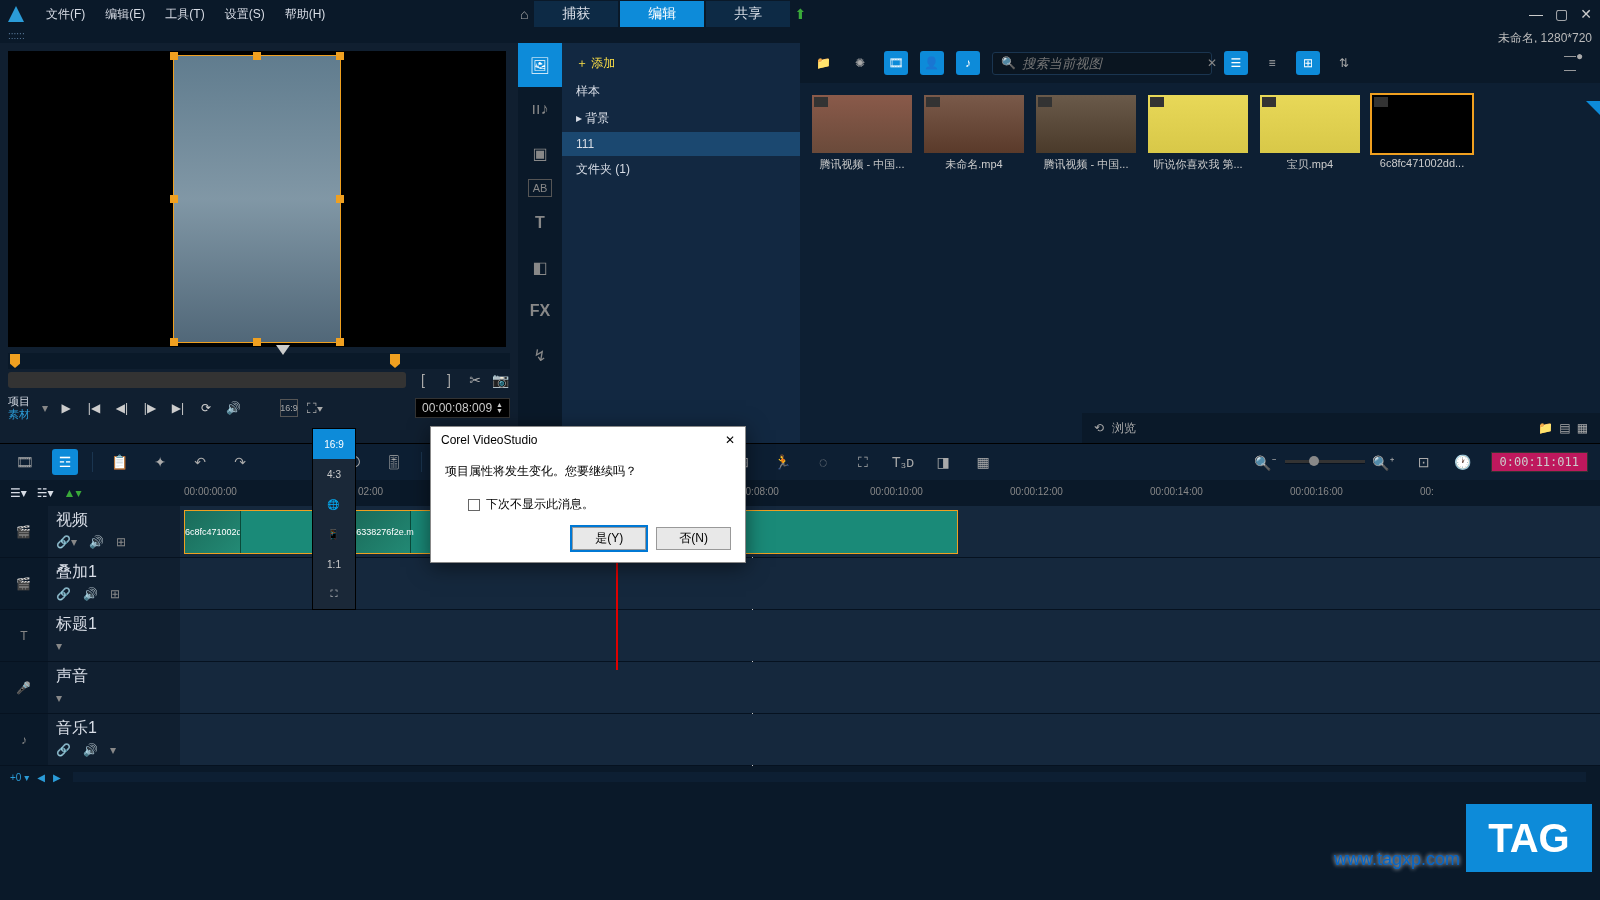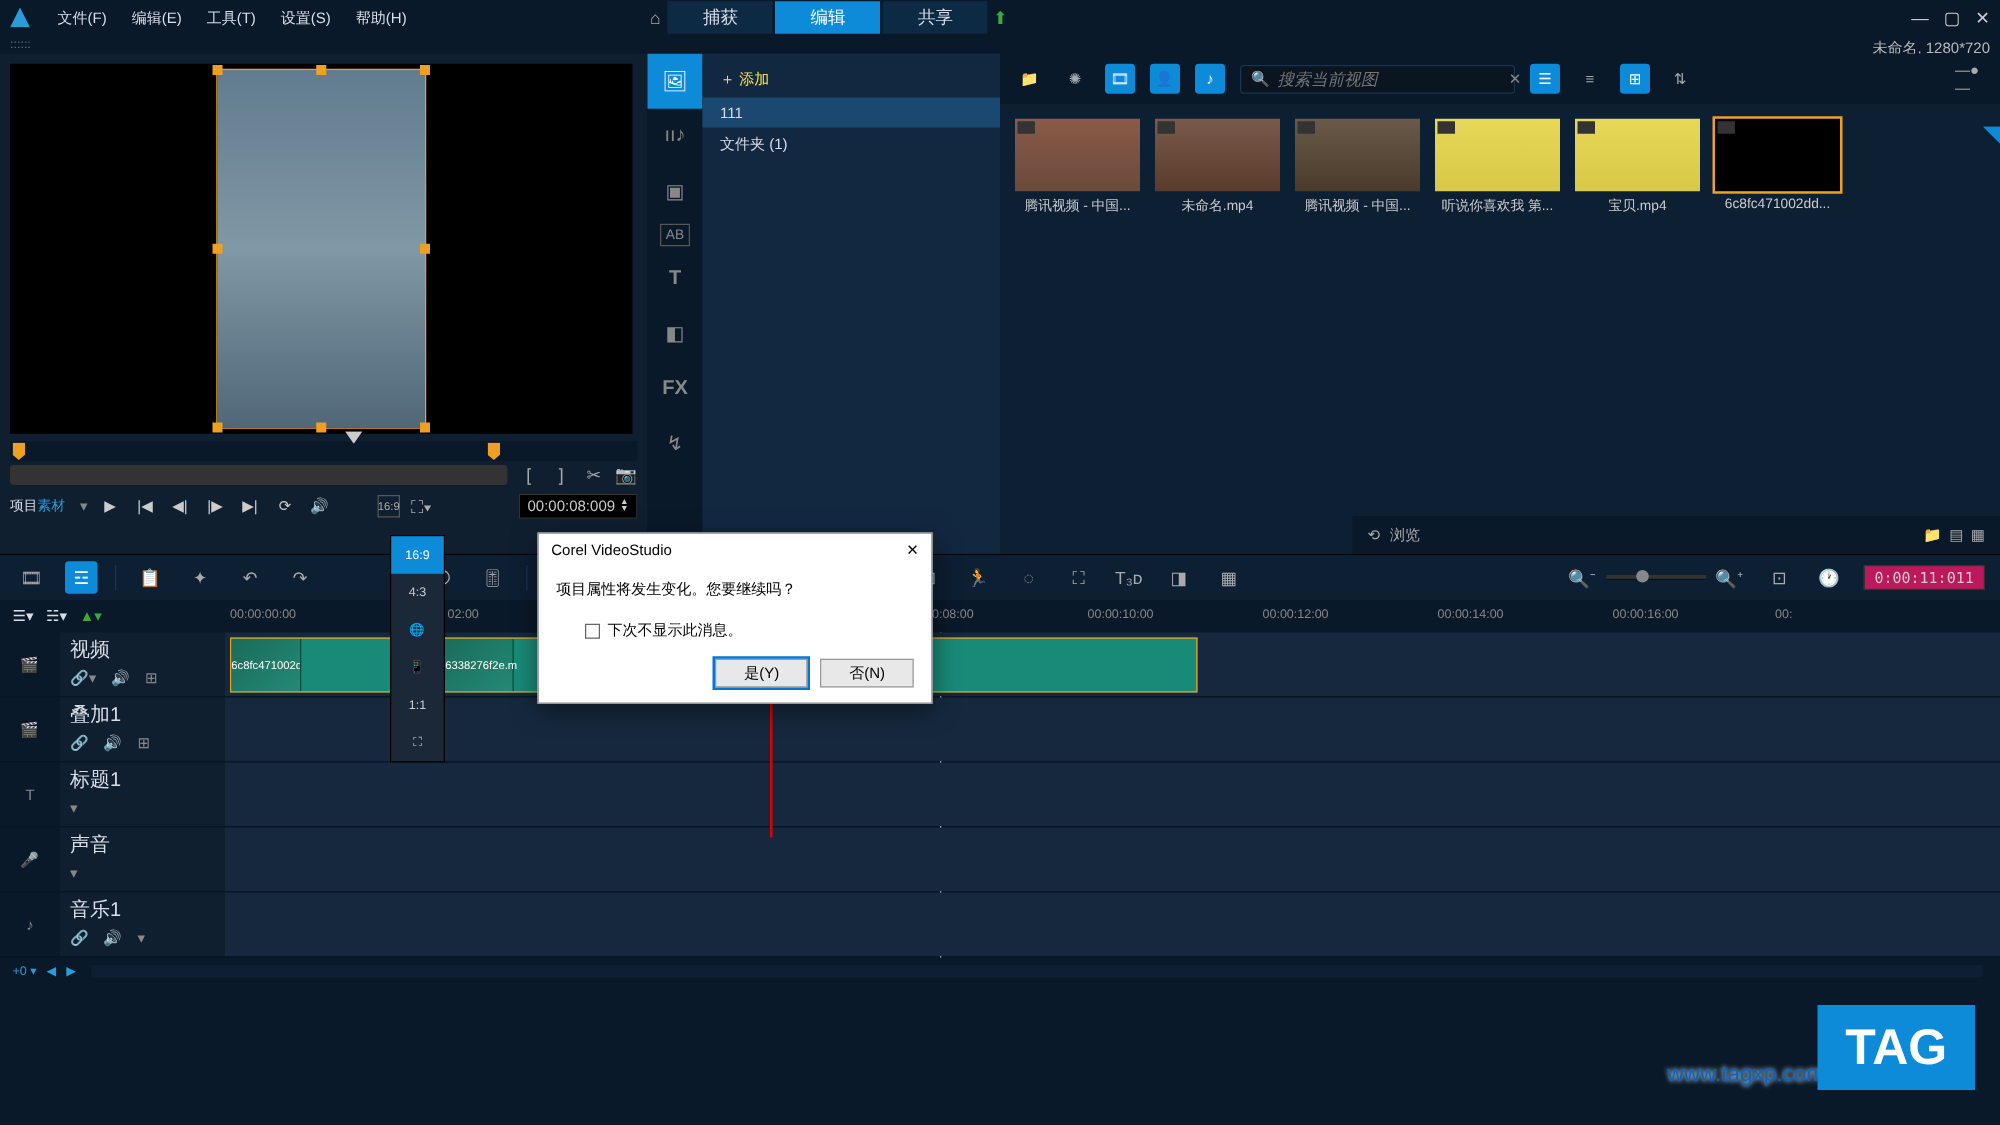--- a/index.html
+++ b/index.html
@@ -26,21 +26,21 @@
 .sel-box .img-sim { width: 100%; height: 100%; background: linear-gradient(180deg, #6b8a9e 0%, #8fa8b8 50%, #5a7386 100%); opacity: 0.9; }
 .trim-bar { height: 16px; background: #0a1929; position: relative; margin-bottom: 2px; }
 .trim-bar::before, .trim-bar::after { content: ''; position: absolute; width: 10px; height: 14px; background: #f0a020; top: 1px; }
 .trim-bar::before { left: 2px; clip-path: polygon(0 0, 100% 0, 100% 70%, 50% 100%, 0 70%); }
 .trim-bar::after { right: 110px; clip-path: polygon(0 0, 100% 0, 100% 70%, 50% 100%, 0 70%); }
 .playhead { position: absolute; left: 268px; top: -8px; width: 14px; height: 10px; background: #ccc; clip-path: polygon(0 0, 100% 0, 50% 100%); }
 .scrub-row { display: flex; gap: 8px; align-items: center; margin-bottom: 6px; }
 .scrub-row .scrub { flex: 1; height: 16px; background: #333; border-radius: 3px; }
 .icon-btn { width: 18px; height: 18px; color: #aaa; cursor: pointer; display: inline-flex; align-items: center; justify-content: center; font-size: 14px; }
 .transport { display: flex; align-items: center; gap: 8px; }
-.transport .labels { display: flex; flex-direction: row; font-size: 11px; line-height: 13px; margin-right: 4px; }
+.transport .labels { display: flex; flex-direction: column; font-size: 11px; line-height: 13px; margin-right: 4px; }
 .transport .labels .active { color: #2b9cd8; }
 .transport .ctrl { width: 20px; height: 20px; color: #ccc; cursor: pointer; display: flex; align-items: center; justify-content: center; }
 .transport .tc { margin-left: auto; background: #000; border: 1px solid #333; padding: 2px 6px; font-family: monospace; font-size: 12px; color: #ccc; display: flex; align-items: center; gap: 4px; }
 .transport .tc .arrows { display: flex; flex-direction: column; font-size: 7px; line-height: 6px; }
 .lib-panel { flex: 1; background: #0d1f33; display: flex; }
 .lib-side { width: 44px; background: #0a1929; display: flex; flex-direction: column; }
 .lib-side .side-btn { height: 44px; display: flex; align-items: center; justify-content: center; color: #888; cursor: pointer; font-size: 16px; }
 .lib-side .side-btn.active { background: #0d8bd9; color: #fff; }
 .lib-tree { width: 238px; background: #122841; padding: 6px 0; }
 .lib-tree .add { padding: 6px 14px; color: #fde047; cursor: pointer; }
@@ -96,21 +96,21 @@
 .dialog .dlg-body { padding: 10px 14px; font-size: 12px; }
 .dialog .dlg-check { padding: 6px 14px 14px; font-size: 12px; display: flex; align-items: center; gap: 6px; margin-left: 23px; }
 .dialog .dlg-check .cb { width: 12px; height: 12px; border: 1px solid #666; }
 .dialog .dlg-buttons { display: flex; justify-content: flex-end; gap: 10px; padding: 0 14px 12px; }
 .dialog .dlg-buttons button { padding: 2px 22px; font-size: 12px; cursor: pointer; background: #e8e8e8; border: 1px solid #999; }
 .dialog .dlg-buttons button.primary { outline: 2px solid #0078d4; }
 .arrow { position: absolute; left: 616px; top: 540px; width: 2px; height: 130px; background: #e00000; z-index: 90; }
 .arrow::before { content: ''; position: absolute; top: -12px; left: -6px; border: 7px solid transparent; border-bottom: 14px solid #e00000; }
 .watermark { position: absolute; right: 140px; bottom: 30px; font-size: 30px; font-weight: bold; color: #e00000; text-shadow: 0 0 4px #fff; z-index: 200; }
 .watermark .url { font-size: 18px; color: #0066cc; font-weight: normal; }
-.tag-badge { position: absolute; right: 20px; bottom: 28px; width: 126px; height: 68px; background: #0d8bd9; color: #fff; font-size: 40px; font-weight: bold; display: flex; align-items: center; justify-content: center; z-index: 200; }
+.tag-badge { position: absolute; right: 8px; bottom: 28px; width: 126px; height: 68px; background: #0d8bd9; color: #fff; font-size: 40px; font-weight: bold; display: flex; align-items: center; justify-content: center; z-index: 200; }
 .mini-corner { position: absolute; left: 786px; top: 58px; width: 14px; height: 14px; background: #0d8bd9; clip-path: polygon(0 0, 100% 0, 100% 100%); }
 </style>
 </head>
 <body>
 
 <div class="titlebar">
   <div class="logo"></div>
   <span class="menu-item">文件(F)</span>
   <span class="menu-item">编辑(E)</span>
   <span class="menu-item">工具(T)</span>
@@ -195,20 +195,22 @@
           <b>T</b>
         </div>
       <div class="side-btn">◧</div>
       <div class="side-btn">
           <b>FX</b>
         </div>
       <div class="side-btn">↯</div>
     </div>
     <div class="lib-tree">
       <div class="add">＋ 添加</div>
+      <div class="tree-item">样本</div>
+      <div class="tree-item">▸ 背景</div>
       <div class="tree-item active">111</div>
       <div class="tree-item">文件夹 (1)</div>
     </div>
     <div class="lib-content" style="position:relative">
       <div class="mini-corner"></div>
       <div class="lib-toolbar">
         <span class="tb-btn">📁</span>
         <span class="tb-btn">✺</span>
         <span class="tb-btn active">🎞</span>
         <span class="tb-btn active">👤</span>

